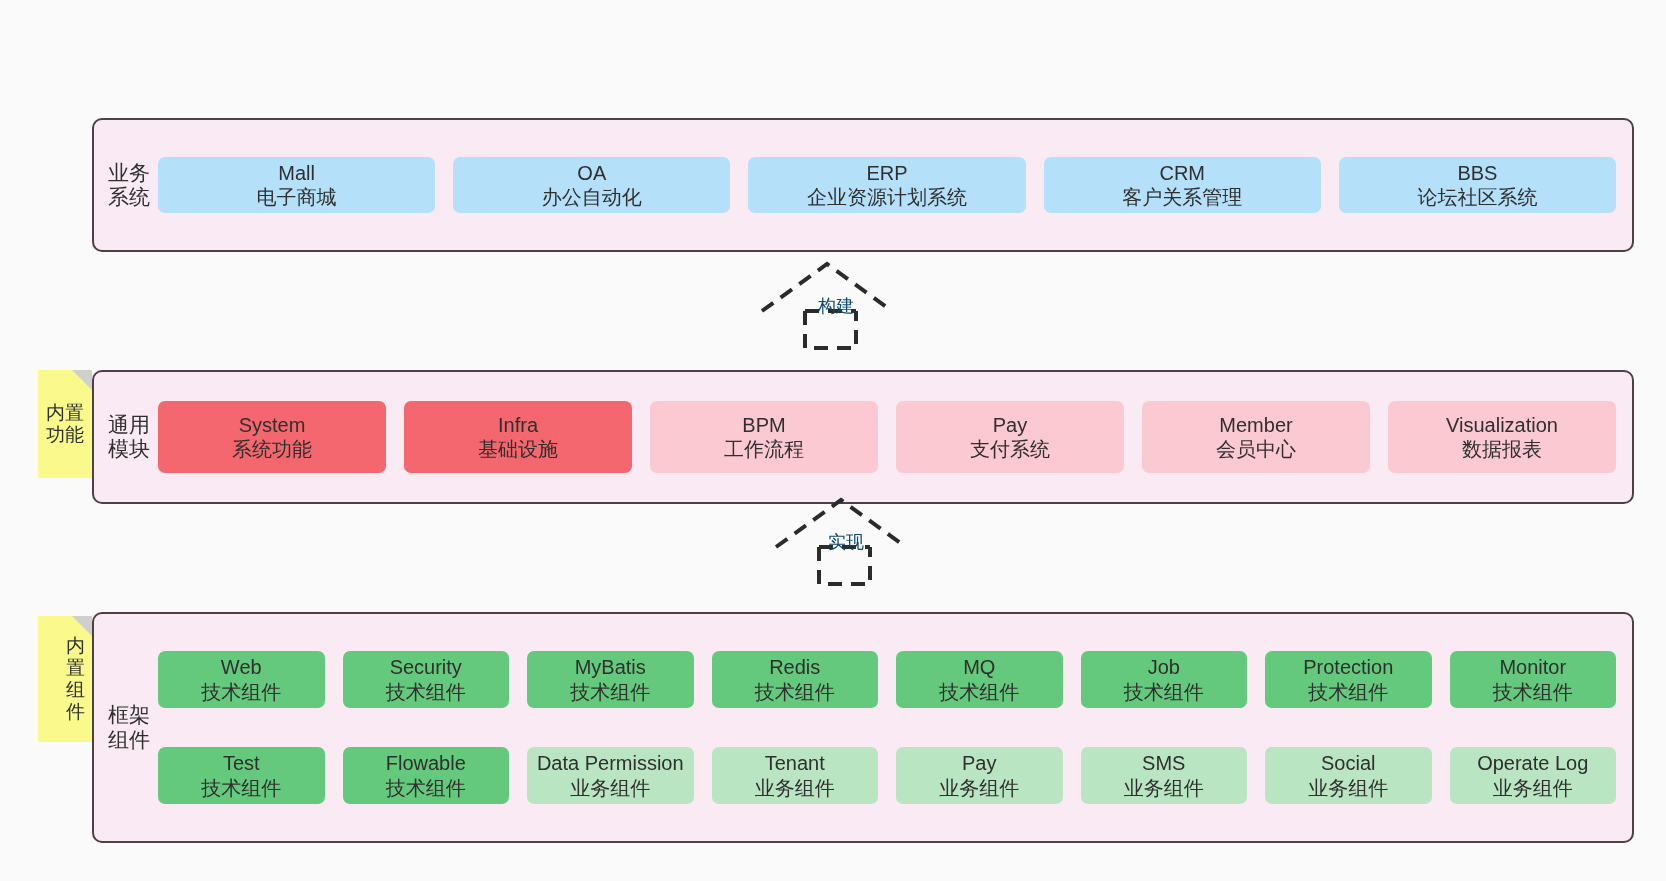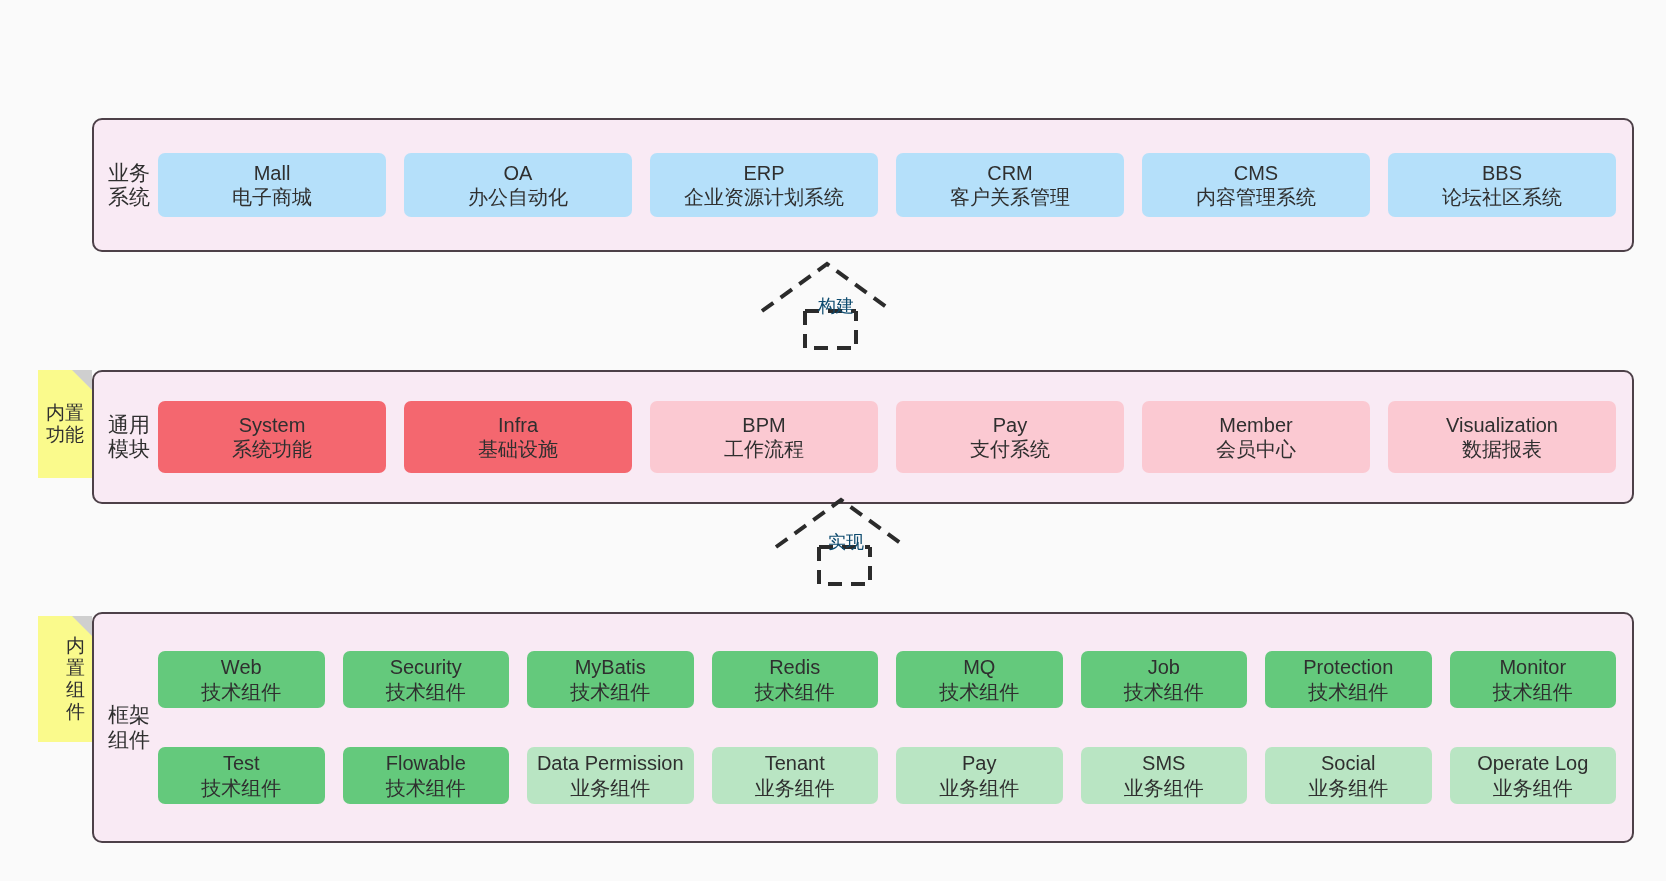--- a/index.html
+++ b/index.html
@@ -78,21 +78,21 @@
   .c-red        { background: #f4676f; }
   .c-pink       { background: #fbc9d2; }
   .c-green      { background: #64c97c; }
   .c-lightgreen { background: #b9e5c3; }
 
   
   #band-business  { left: 92px;  top: 118px; width: 1542px; height: 134px; }
   #band-common    { left: 92px;  top: 370px; width: 1542px; height: 134px; }
   #band-framework { left: 92px;  top: 612px; width: 1542px; height: 231px; }
 
-  #band-business  .row { height: 64px; }
+  #band-business  .row { height: 56px; }
   #band-common    .row { height: 72px; }
   #band-framework .row { height: 82px; align-items: center; }
 
   
   .note {
     position: absolute;
     background: #fafa8c;
     width: 54px;
     font-size: 19px;
     line-height: 1.17;
@@ -163,24 +163,20 @@
           <span class="t1">OA</span>
           <span class="t2">办公自动化</span>
         </div>
         <div class="cell c-blue">
           <span class="t1">ERP</span>
           <span class="t2">企业资源计划系统</span>
         </div>
         <div class="cell c-blue">
           <span class="t1">CRM</span>
           <span class="t2">客户关系管理</span>
-        </div>
-        <div class="cell c-blue">
-          <span class="t1">CMS</span>
-          <span class="t2">内容管理系统</span>
         </div>
         <div class="cell c-blue">
           <span class="t1">BBS</span>
           <span class="t2">论坛社区系统</span>
         </div>
       </div>
     </div>
   </div>
 
   <div class="arrow" id="arrow-build">

